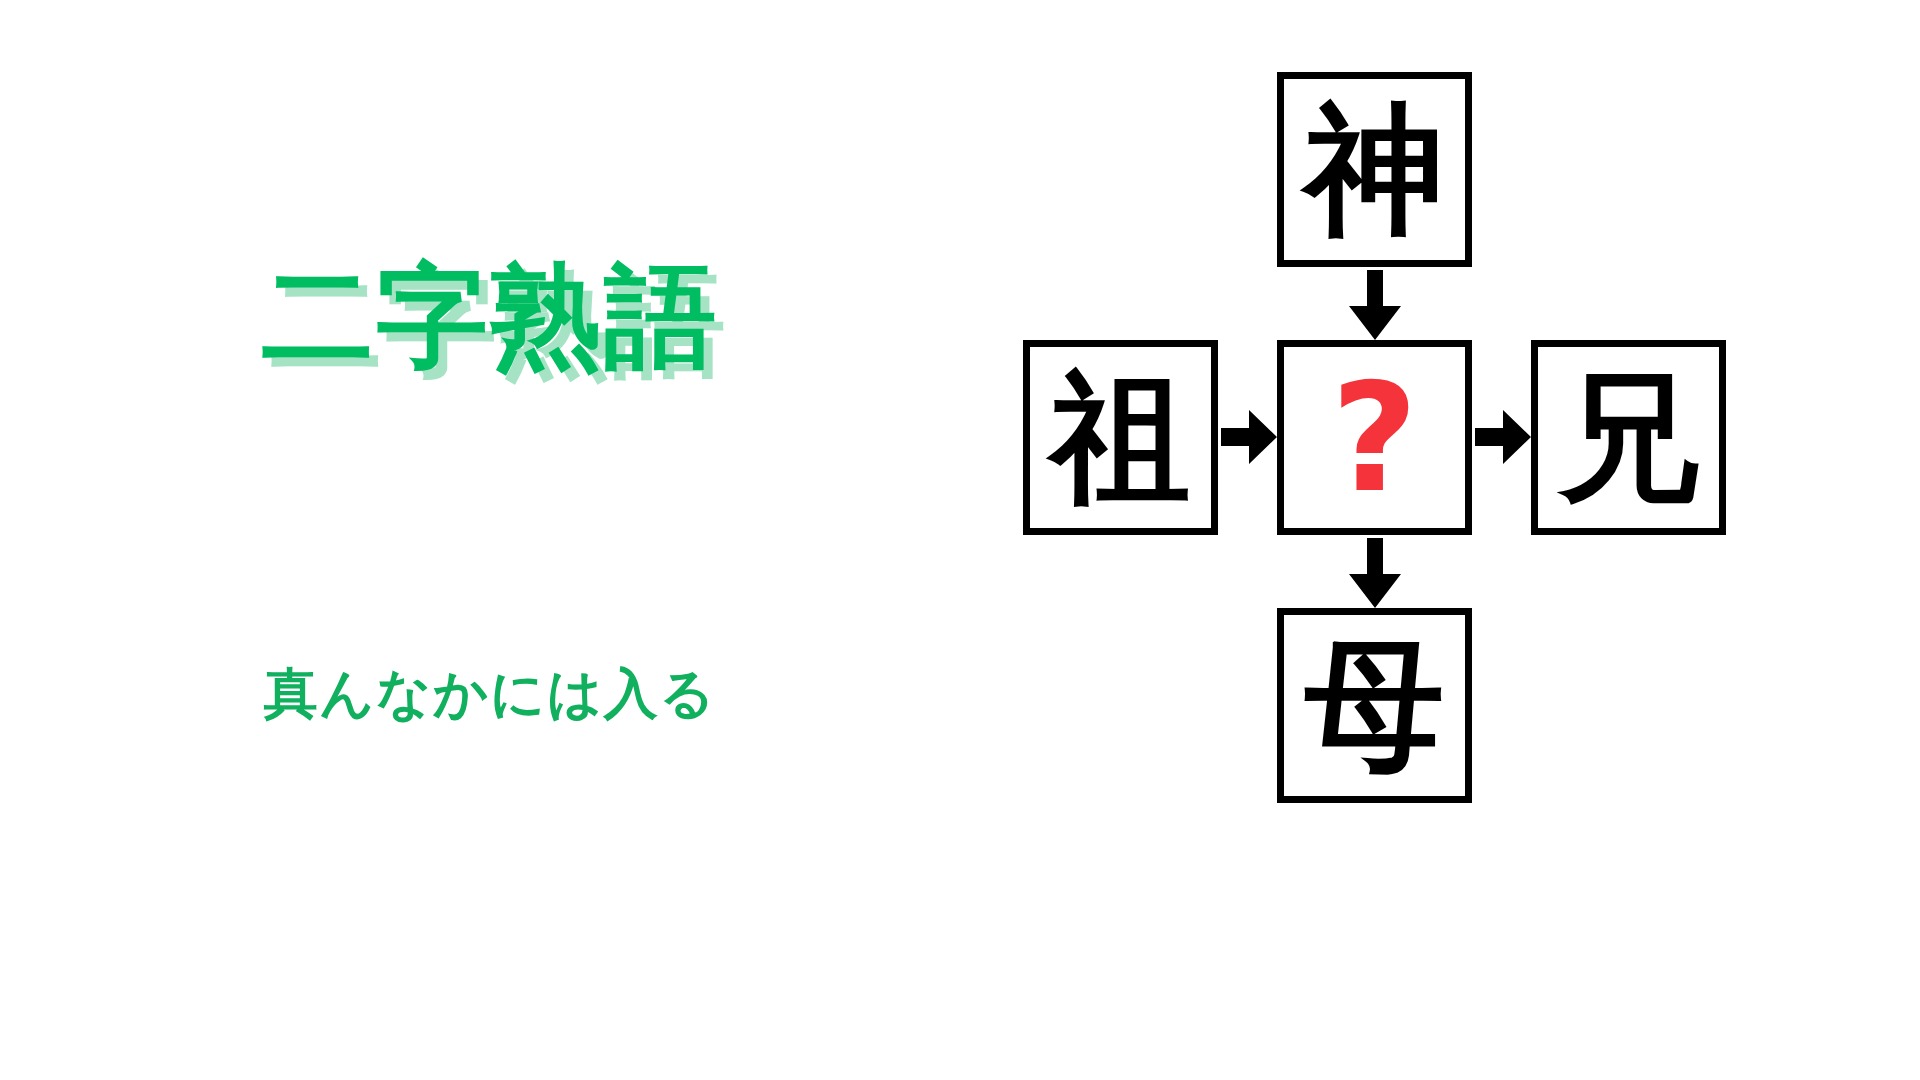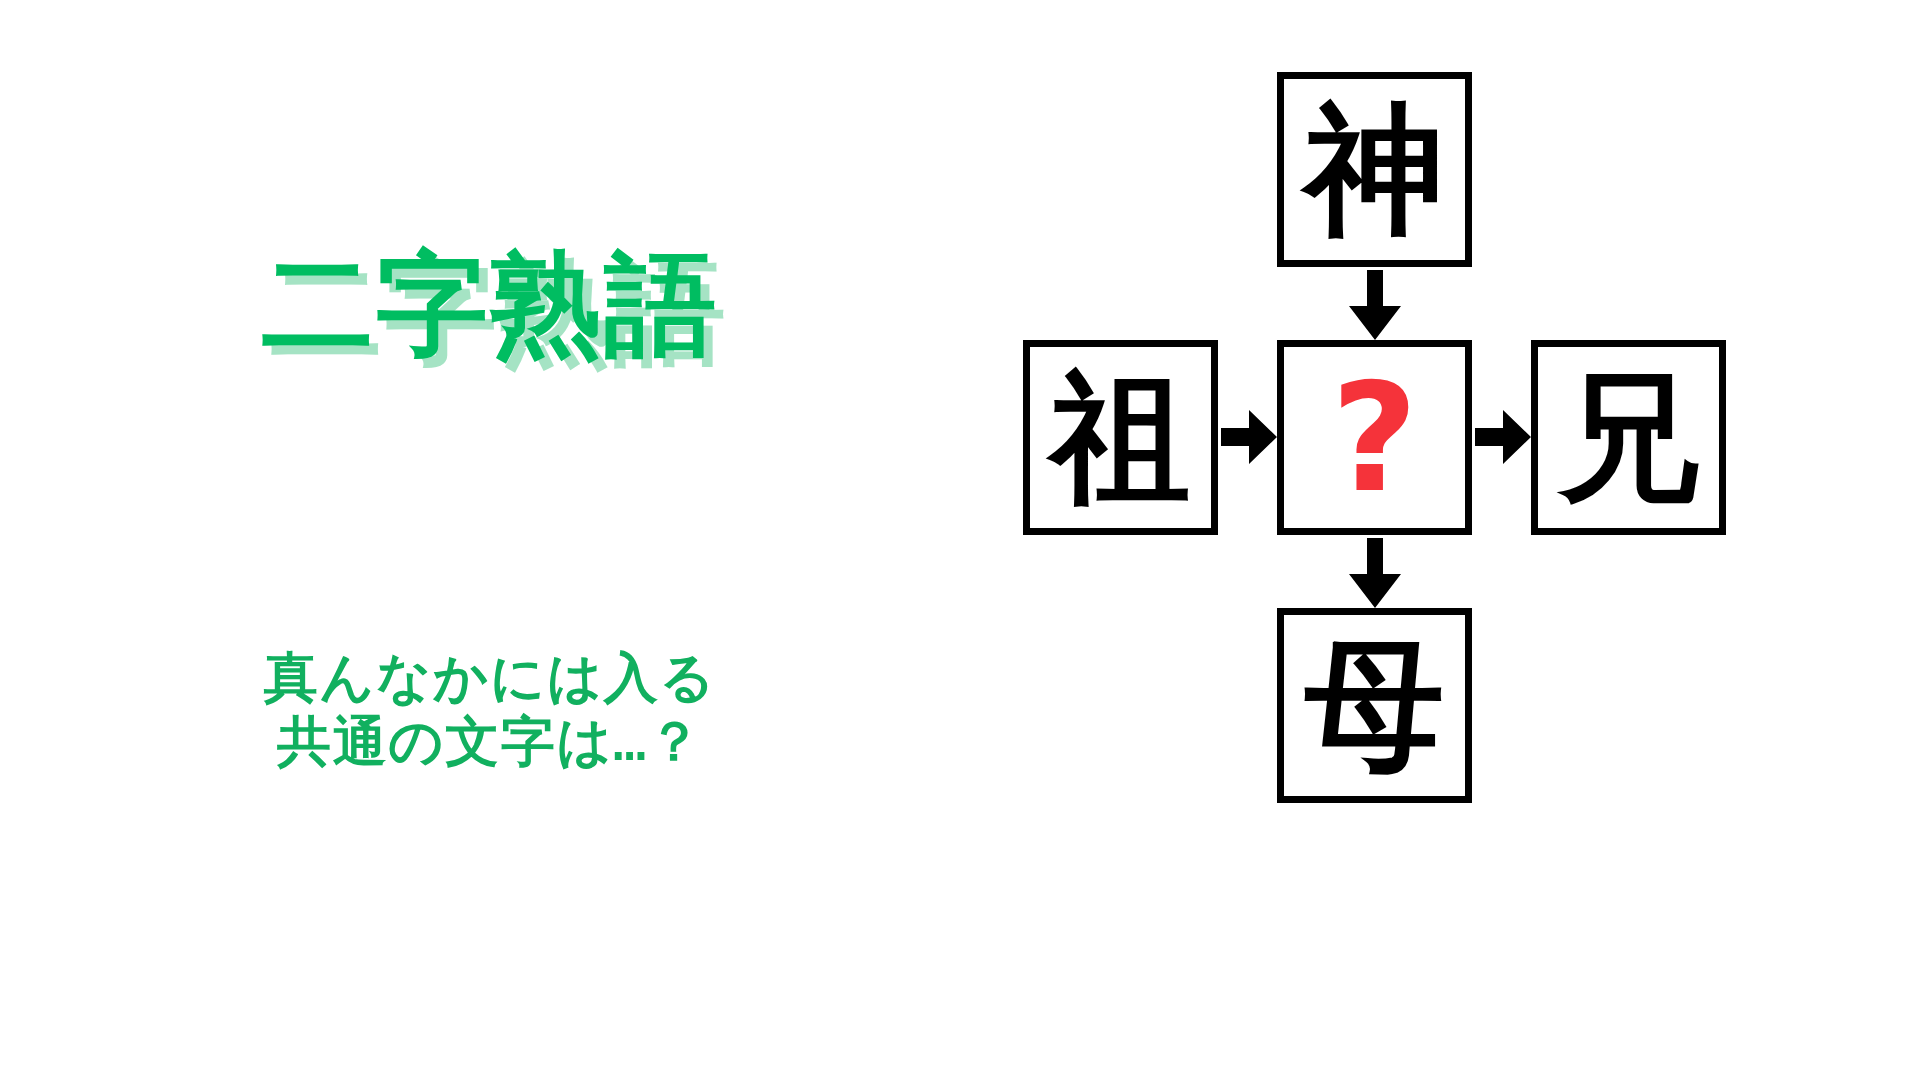--- a/index.html
+++ b/index.html
@@ -18,21 +18,21 @@
     position: relative;
     width: 1920px;
     height: 1080px;
     background: #ffffff;
   }
 
   
   #left-panel {
     position: absolute;
     left: 0;
-    top: 0;
+    top: 12px;
     width: 980px;
     height: 960px;
     padding-left: 44px;
   }
 
   #title-block {
     position: absolute;
     left: 0;
     top: 248px;
     width: 980px;
@@ -60,21 +60,21 @@
     text-align: center;
   }
   .subtitle-line {
     display: block;
     color: #11b05f;
     font-weight: 700;
     font-size: 54px;
     line-height: 1.18;
     letter-spacing: 0.03em;
     white-space: nowrap;
-    font-family: Liberation Mono, monospace;
+    font-family: Liberation Sans, sans-serif;
   }
 
   
   #puzzle {
     position: absolute;
     left: 980px;
     top: 0;
     width: 940px;
     height: 1080px;
   }
@@ -126,21 +126,20 @@
 <div id="stage">
 
   <div id="left-panel">
 
     <div id="title-block">
       <span class="title-line" id="title-line-1">二字熟語</span>
     </div>
 
     <div id="subtitle-block">
       <span class="subtitle-line">真んなかには入る</span>
-      <span class="subtitle-line">共通の文字は…？</span>
     </div>
 
   </div>
 
   <div id="puzzle">
 
     <div class="cell" id="cell-top">
       <span class="cell-char">神</span>
     </div>
 

